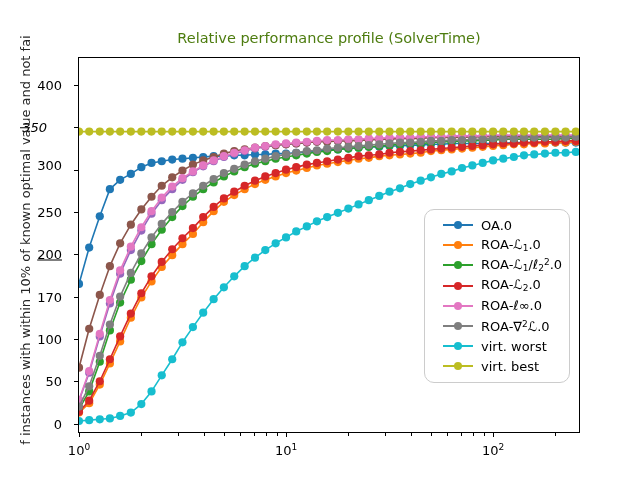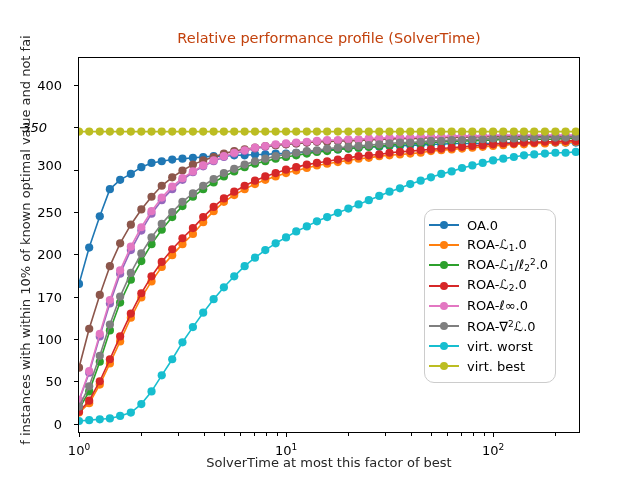--- a/index.html
+++ b/index.html
@@ -9,21 +9,21 @@
     font-family:"DejaVu Sans","Liberation Sans",sans-serif;
     overflow:hidden;
     position:relative;
   }
   #figure{position:absolute;left:0;top:0;width:640px;height:480px;}
 
   
   #chart-title{
     position:absolute;left:78px;top:30px;width:502px;
     text-align:center;
-    font-size:14.5px;color:#c2410c;
+    font-size:14.5px;color:#4d7c0f;
     white-space:nowrap;
   }
 
   
   #plot-area{
     position:absolute;left:78px;top:57px;width:502px;height:376px;
     border:1px solid #000000;
     box-sizing:border-box;
     overflow:hidden;
     background:#ffffff;
@@ -71,21 +71,21 @@
     display:block;width:640px;text-align:center;
     font-size:13px;color:#262626;white-space:nowrap;
   }
 
   
   #legend{
     position:absolute;left:424px;top:209px;
     background:#ffffff;
     border:1px solid #cccccc;
     border-radius:10px;
-    padding:5px 7px 5px 4px;
+    padding:5px 7px 5px 18px;
     box-sizing:border-box;
   }
   .legend-row{
     display:flex;align-items:center;height:20.2px;
   }
   .legend-swatch{
     position:relative;width:30px;height:12px;margin-right:8px;flex:0 0 30px;
   }
   .legend-swatch .lswline{
     position:absolute;left:0;top:5px;width:30px;height:2px;
@@ -104,21 +104,21 @@
 
 <div id="figure">
 
   <div id="chart-title">Relative performance profile (SolverTime)</div>
 
   <div id="ytick-labels">
       <div class="ytick-label" style="top: 366.538px; right: 10px;">0</div>
       <div class="ytick-label" style="top: 324.231px; right: 10px;">50</div>
       <div class="ytick-label" style="top: 281.923px; right: 10px;">100</div>
       <div class="ytick-label" style="top: 239.615px; right: 10px;">170</div>
-      <div class="ytick-label" style="top: 197.308px; right: 10px;">200</div>
+      <div class="ytick-label" style="top: 197.308px; right: 10px; text-decoration: underline;">200</div>
       <div class="ytick-label" style="top: 155px; right: 10px;">250</div>
       <div class="ytick-label" style="top: 108px; right: 10px;">300</div>
       <div class="ytick-label" style="top: 70.3846px; right: 25px; font-style: italic;">350</div>
       <div class="ytick-label" style="top: 28.0769px; right: 10px;">400</div>
     </div>
   <div id="ytick-marks">
       <div class="ytick-mark" style="top: 366.538px;"></div>
       <div class="ytick-mark" style="top: 324.231px;"></div>
       <div class="ytick-mark" style="top: 281.923px;"></div>
       <div class="ytick-mark" style="top: 239.615px;"></div>
@@ -675,21 +675,20 @@
       <div class="xtick-mark minor" style="left: 395.019px;"></div>
       <div class="xtick-mark minor" style="left: 198.568px;"></div>
       <div class="xtick-mark minor" style="left: 405.61px;"></div>
     </div>
   <div id="xtick-labels">
       <div class="xtick-label" style="left: 1px;">10<sup>0</sup></div>
       <div class="xtick-label" style="left: 208.042px;">10<sup>1</sup></div>
       <div class="xtick-label" style="left: 415.083px;">10<sup>2</sup></div>
     </div>
 
-  <div id="xlabel">SolverTime at most this factor of best</div>
 
   <div id="ylabel-wrap">
     <span id="ylabel">f instances with within 10% of known optimal value and not fai</span>
   </div>
 
   <div id="legend">
       <div class="legend-row">
         <span class="legend-swatch">
           <span class="lswline" style="background: rgb(31, 119, 180);"></span>
           <span class="lswdot" style="background: rgb(31, 119, 180);"></span>

